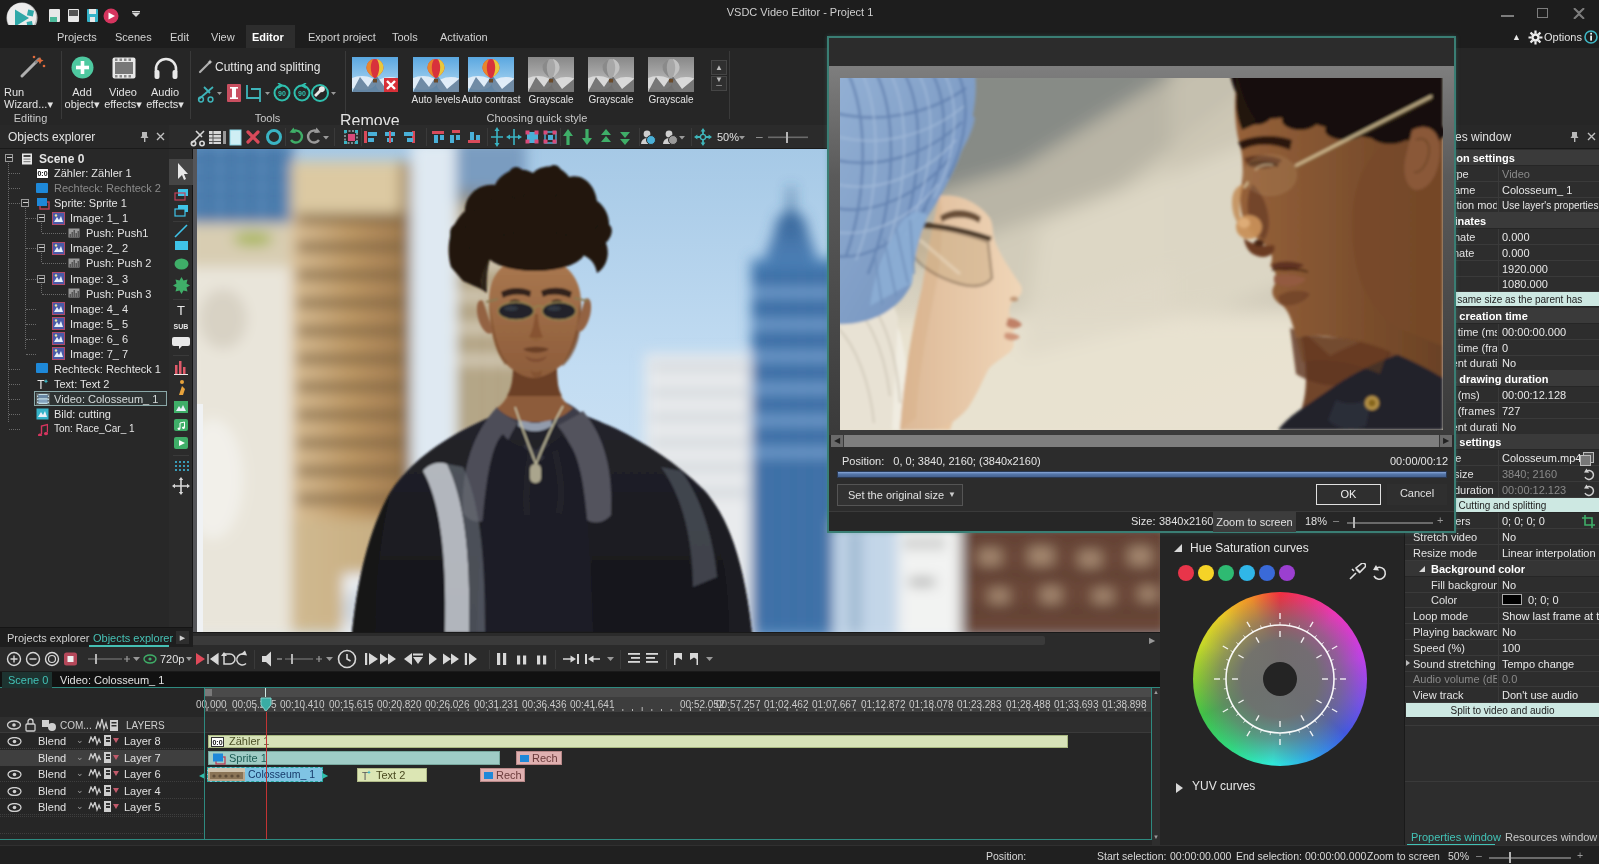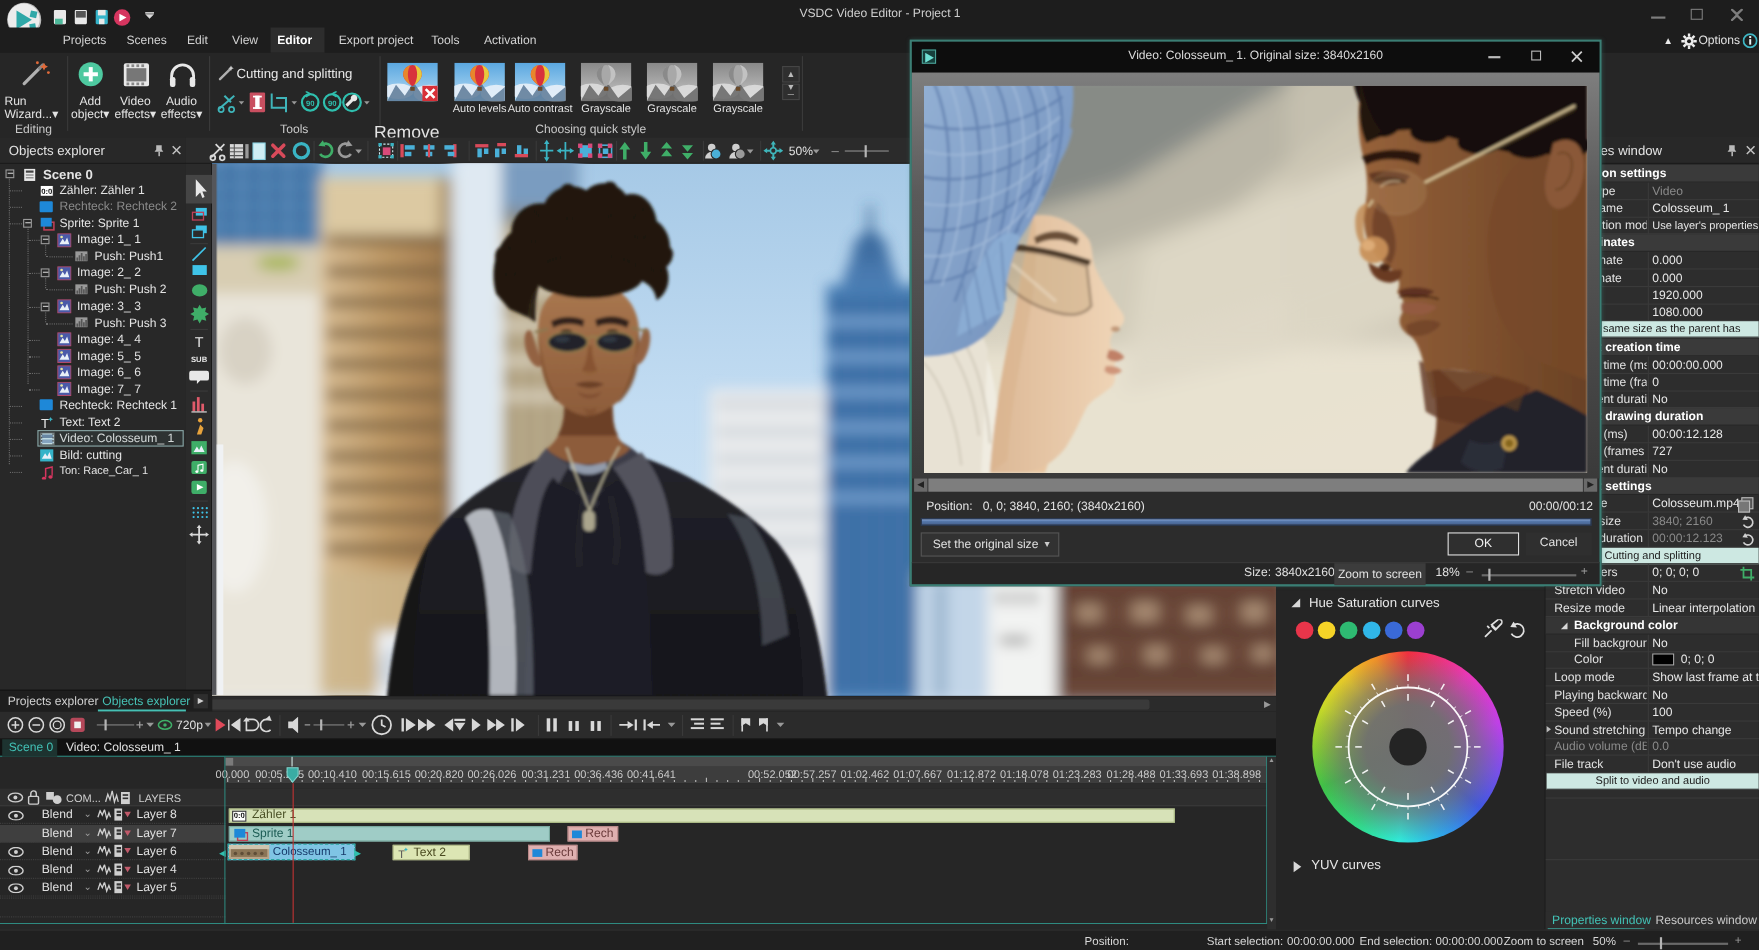--- a/index.html
+++ b/index.html
@@ -1403,21 +1403,21 @@
 <div class="abs" style="left:8px;top:2px;width:84px;height:13px;overflow:hidden;color:#e2e2e2;white-space:nowrap;">Sound stretching m</div>
 <div class="abs" style="left:93px;top:0;width:1px;height:16px;background:#3a3a3a;"></div>
 <span class="abs" style="left:97px;top:2px;color:#e8e8e8;white-space:nowrap;">Tempo change</span>
 </div>
 <div class="abs" style="left:0;top:546px;width:195px;height:16px;border-bottom:1px solid #3a3a3a;">
 <div class="abs" style="left:8px;top:2px;width:84px;height:13px;overflow:hidden;color:#8a8a8a;white-space:nowrap;">Audio volume (dB)</div>
 <div class="abs" style="left:93px;top:0;width:1px;height:16px;background:#3a3a3a;"></div>
 <span class="abs" style="left:97px;top:2px;color:#8a8a8a;white-space:nowrap;">0.0</span>
 </div>
 <div class="abs" style="left:0;top:562px;width:195px;height:16px;border-bottom:1px solid #3a3a3a;">
-<div class="abs" style="left:8px;top:2px;width:84px;height:13px;overflow:hidden;color:#e2e2e2;white-space:nowrap;">File track</div>
+<div class="abs" style="left:8px;top:2px;width:84px;height:13px;overflow:hidden;color:#e2e2e2;white-space:nowrap;">View track</div>
 <div class="abs" style="left:93px;top:0;width:1px;height:16px;background:#3a3a3a;"></div>
 <span class="abs" style="left:97px;top:2px;color:#e8e8e8;white-space:nowrap;">Don't use audio</span>
 </div>
 <div class="abs" style="left:1px;top:578px;width:193px;height:15px;background:#cde8e2;border-bottom:1px solid #262626;text-align:center;color:#222;line-height:15px;font-size:10px;">Split to video and audio</div>
 <div class="abs" style="left:0;top:600px;width:195px;height:1px;background:#3a3a3a;"></div>
 <div class="abs" style="left:0;top:656px;width:195px;height:1px;background:#3a3a3a;"></div>
 <div class="abs" style="left:0;top:704px;width:195px;height:16px;background:#2d2d2d;">
  <span class="abs" style="left:6px;top:2px;color:#42c2b6;">Properties window</span>
  <div class="abs" style="left:2px;top:15px;width:88px;height:1px;background:#42c2b6;"></div>
  <span class="abs" style="left:100px;top:2px;color:#c9c9c9;">Resources window</span>
@@ -1432,32 +1432,20 @@
   <span class="abs" style="left:1305px;top:4px;">00:00:00.000</span>
   <span class="abs" style="left:1367px;top:4px;">Zoom to screen</span>
   <span class="abs" style="left:1448px;top:4px;">50%</span>
   <span class="abs" style="left:1476px;top:3px;color:#9a9a9a;">–</span>
   <div class="abs" style="left:1489px;top:11px;width:82px;height:1.5px;background:#6a6a6a;"></div>
   <div class="abs" style="left:1509px;top:6px;width:2px;height:11px;background:#b5b5b5;"></div>
   <span class="abs" style="left:1577px;top:3px;color:#9a9a9a;">+</span>
 </div>
     <div class="abs" style="left:827px;top:36px;width:629px;height:497px;background:#2c2c2c;border:2px solid #3a7e74;box-shadow:0 0 4px 0 rgba(70,150,140,.35);">
 
- <div class="abs" style="left:0;top:0;width:625px;height:28px;background:#0d0d0d;">
-   <div class="abs" style="left:9px;top:7px;width:13px;height:13px;background:#17403c;border:1px solid #4aa297;"></div>
-   <svg class="abs" style="left:12px;top:10px;" width="9" height="9" viewBox="0 0 9 9">
-          <path d="M0 0 L8 4.5 L0 9 Z" fill="#6fe0d4"></path>
-        </svg>
-   <div class="abs" style="left:0;top:7px;width:625px;text-align:center;color:#dcdcdc;">Video: Colosseum_ 1. Original size: 3840x2160</div>
-   <div class="abs" style="left:524px;top:13px;width:11px;height:2px;background:#bbb;"></div>
-   <div class="abs" style="left:563px;top:8px;width:9px;height:9px;border:1.5px solid #bbb;"></div>
-   <svg class="abs" style="left:599px;top:8px;" width="11" height="11" viewBox="0 0 11 11">
-          <path d="M1 1 L10 10 M10 1 L1 10" stroke="#ccc" stroke-width="1.6"></path>
-        </svg>
- </div>
 
  <div class="abs" style="left:0;top:28px;width:625px;height:369px;background:linear-gradient(#7e7e7e,#5a5a5a 30%,#3a3a3a);"></div>
 
  <div class="abs" style="left:11px;top:40px;width:603px;height:352px;overflow:hidden;">
  <svg width="603" height="352" viewBox="0 0 603 352">
  <defs>
   <filter id="dblur" x="-5%" y="-5%" width="110%" height="110%">
               <feGaussianBlur stdDeviation="9"></feGaussianBlur>
             </filter>
   <filter id="dblur2">

